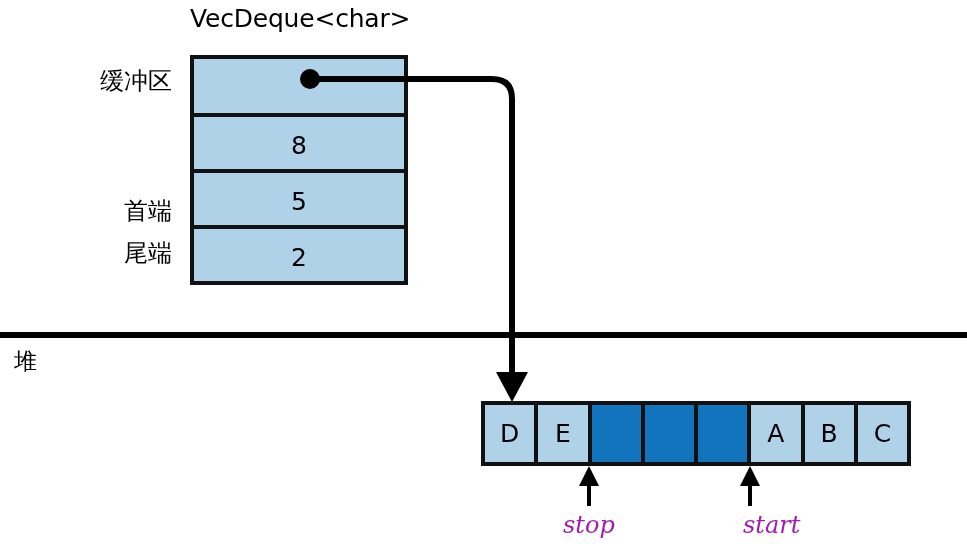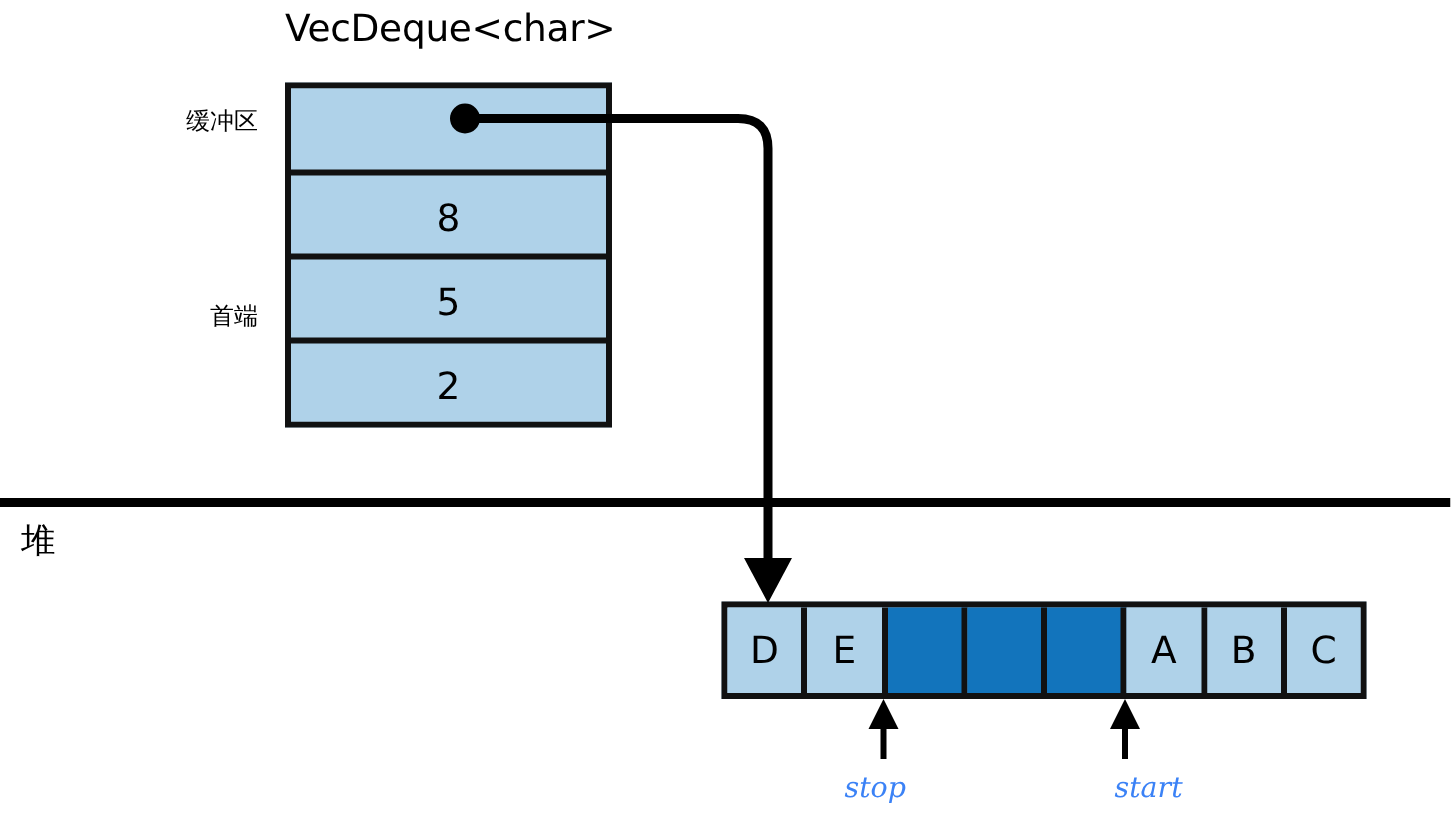--- a/index.html
+++ b/index.html
@@ -73,21 +73,21 @@
   .struct-row.r1 .struct-value,
   .struct-row.r2 .struct-value,
   .struct-row.r3 .struct-value { top: 56%; }
 
   
   .field-label {
     position: absolute;
     width: 160px;
     right: 795px; 
     text-align: right;
-    font-size: 16px;
+    font-size: 24px;
     line-height: 26px;
     white-space: nowrap;
     color: #000;
   }
   .field-label.f0 { top: 68px; }
   .field-label.f1 { top: 126px; }
   .field-label.f2 { top: 198px; }
   .field-label.f3 { top: 240px; }
 
   
@@ -133,39 +133,40 @@
     position: absolute;
     left: 0; top: 0;
     width: 967px;
     height: 549px;
     pointer-events: none;
   }
 
   
   .pointer-caption {
     position: absolute;
-    font-size: 19px;
+    font-size: 24px;
     line-height: 26px;
     font-style: italic;
     font-family: "DejaVu Serif", "Liberation Serif", serif;
-    color: #3b82f6;
+    color: #a21caf;
     white-space: nowrap;
   }
   .pointer-caption.stop  { left: 563px; top: 512px; }
   .pointer-caption.start { left: 743px; top: 512px; }
 </style>
 </head>
 <body>
 
 <div id="diagram-root">
 
   <div class="struct-title">VecDeque&lt;char&gt;</div>
 
   <div class="field-label f0">缓冲区</div>
   <div class="field-label f2">首端</div>
+  <div class="field-label f3">尾端</div>
 
   <div class="struct-box">
     <div class="struct-row r0">
       <div class="struct-value"></div>
     </div>
     <div class="struct-row r1">
       <div class="struct-value">8</div>
     </div>
     <div class="struct-row r2">
       <div class="struct-value">5</div>

